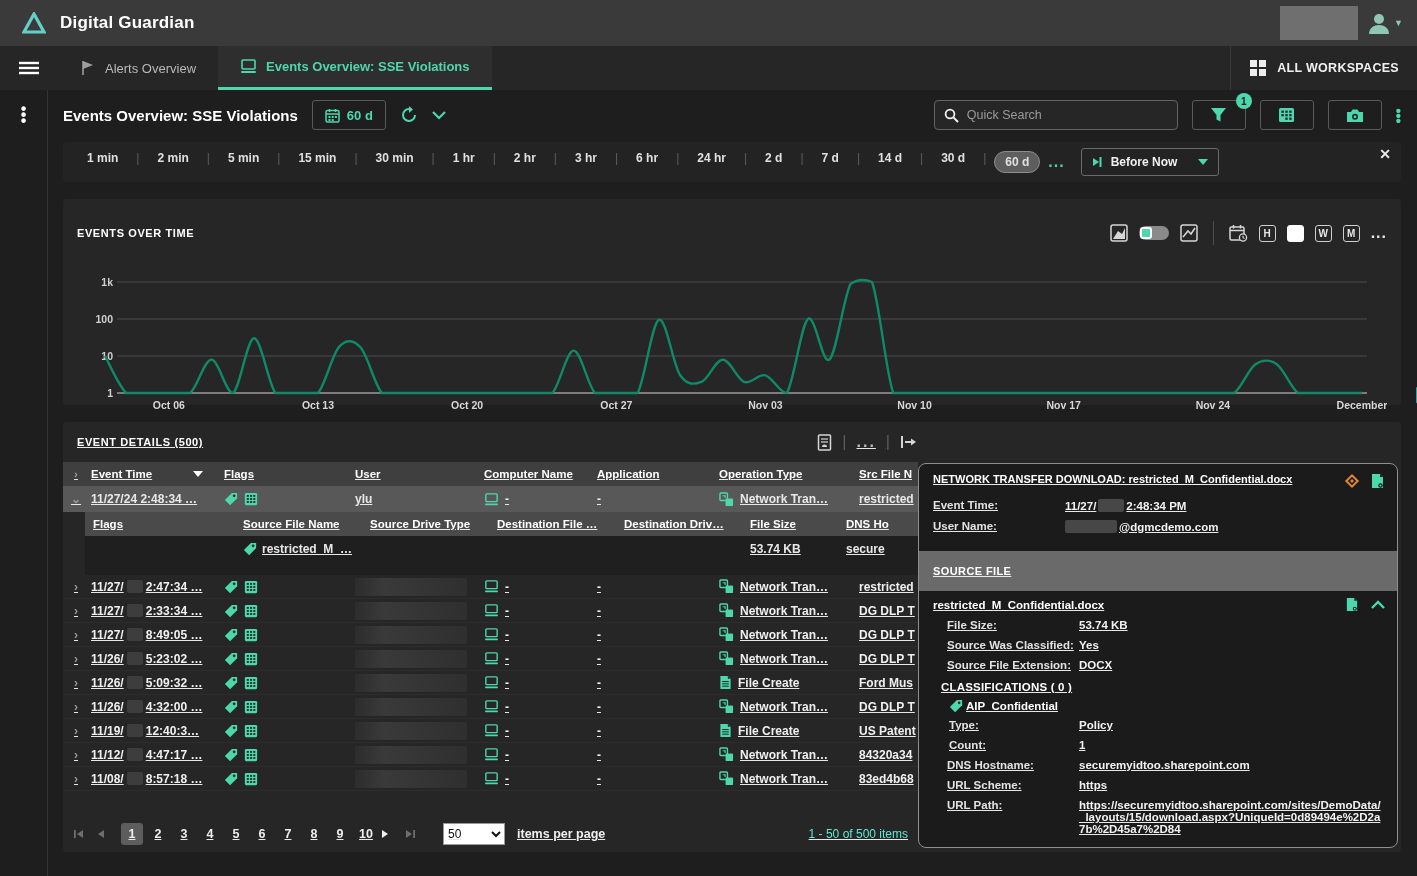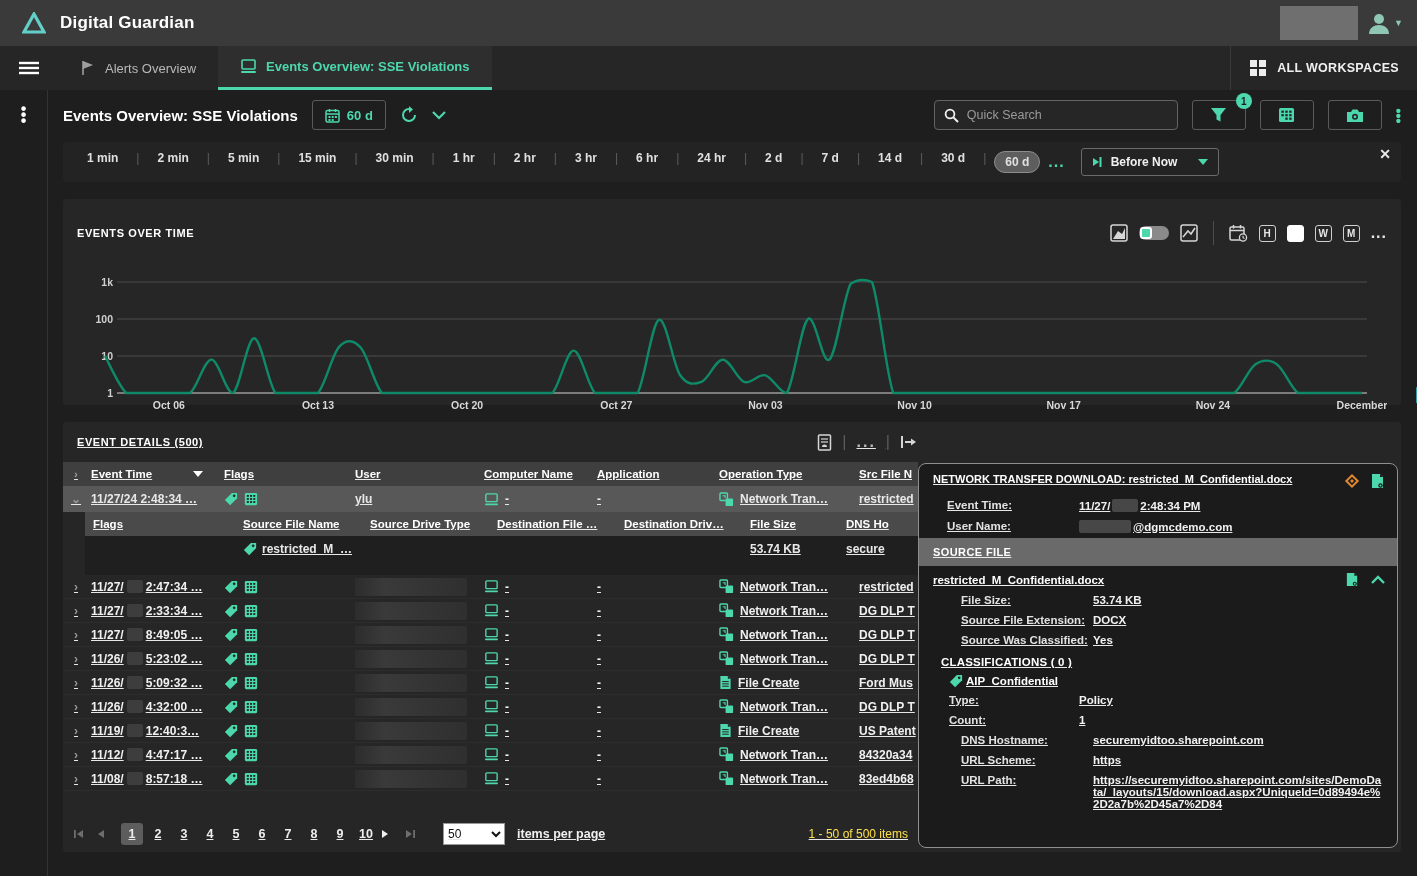--- a/index.html
+++ b/index.html
@@ -112,35 +112,35 @@
 
   
   .pager { margin-top:auto; height:36px; display:flex; align-items:center; gap:4px; padding:0 10px; flex:none; }
   .pg-nav { width:20px; text-align:center; cursor:pointer; }
   .pg-num { min-width:22px; height:22px; display:flex; align-items:center; justify-content:center;
             color:#eee; font-size:12.5px; font-weight:bold; cursor:pointer; border-radius:3px; }
   .pg-num.current { background:#5d5d5d; }
   .per-page { margin-left:14px; height:22px; background:#fff; color:#111; border:1px solid #999;
               font-size:12px; width:62px; font-family:"Liberation Sans",sans-serif; }
   .pp-label { font-size:12.5px; font-weight:bold; color:#f0f0f0; margin-left:8px; }
-  .pg-range { margin-left:auto; color:#fde047; font-size:12px; }
+  .pg-range { margin-left:auto; color:#5eead4; font-size:12px; }
 
   
   .panel { flex:1; margin:1px 3px 4px 0; background:#1b1b1b; border:1px solid #8f8f8f; border-radius:8px;
            overflow:hidden; font-size:11.5px; }
   .p-title-row { display:flex; align-items:flex-start; padding:9px 12px 6px 14px; }
   .p-title { font-size:11px; font-weight:bold; color:#fff; width:370px; }
   .p-title-icons { margin-left:auto; display:flex; gap:10px; align-items:center; }
-  .p-field { display:flex; padding:4px 12px 4px 28px; }
+  .p-field { display:flex; padding:4px 12px 4px 14px; }
   .p-label { width:132px; color:#e2e2e2; font-weight:bold; flex:none; }
   .p-value { color:#f2f2f2; font-weight:bold; display:flex; align-items:center; gap:2px; flex:1; word-break:break-all; }
   .p-redact { display:inline-block; width:26px; height:13px; background:#474747; border-radius:2px; }
   .p-redact.wide { width:52px; }
   .p-sechead { background:#6a6a6a; color:#fff; font-weight:bold; font-size:11px; letter-spacing:.4px;
-               padding:8px 14px; margin-top:1px; }
+               padding:14px 14px; margin-top:14px; }
   .p-filehead { display:flex; align-items:center; padding:6px 12px 3px 14px; }
   .p-filehead b { font-size:11.5px; color:#fff; }
   .p-fh-icons { margin-left:auto; display:flex; gap:12px; align-items:center; }
   .p-sub { padding-left:14px; }
   .p-class-head { font-weight:bold; color:#fff; padding:6px 14px 3px 22px; letter-spacing:.2px; }
   .p-class-name { display:flex; align-items:center; gap:3px; padding:3px 14px 2px 30px; font-weight:bold; color:#fff; }
   .p-class-field { display:flex; padding:4px 12px 4px 30px; }
   .p-class-field .p-label { width:130px; }
 
   
@@ -1140,26 +1140,26 @@
                   </svg>
               </span>
             </span>
           </div>
           <div class="p-sub" id="source-fields">
               <div class="p-field">
                 <span class="p-label">File Size:</span>
                 <span class="p-value">53.74 KB</span>
               </div>
               <div class="p-field">
+                <span class="p-label">Source Was Classified:</span>
+                <span class="p-value">Yes</span>
+              </div>
+              <div class="p-field">
                 <span class="p-label">Source File Extension:</span>
                 <span class="p-value">DOCX</span>
-              </div>
-              <div class="p-field">
-                <span class="p-label">Source Was Classified:</span>
-                <span class="p-value">Yes</span>
               </div>
             </div>
 
           <div class="p-class-head">CLASSIFICATIONS ( 0 )</div>
           <div class="p-class-name">
             <span class="ic-tag" style="display: inline-flex;">
                 <svg width="14" height="14" viewBox="0 0 16 16">
                   <path d="M1 9 L9 1 H15 V7 L7 15 Z" fill="#4cd7ac"></path>
                   <circle cx="11.6" cy="4.4" r="1.5" fill="#262626"></circle>
                 </svg>

